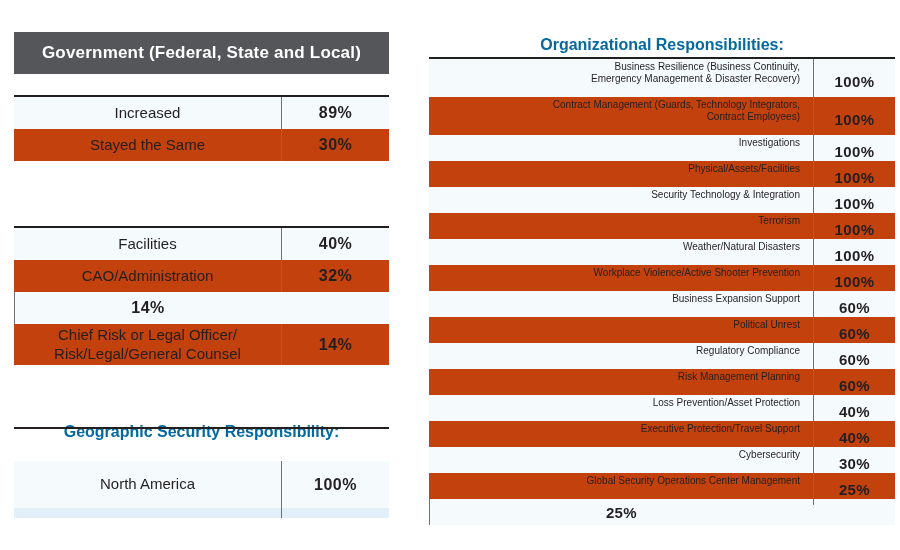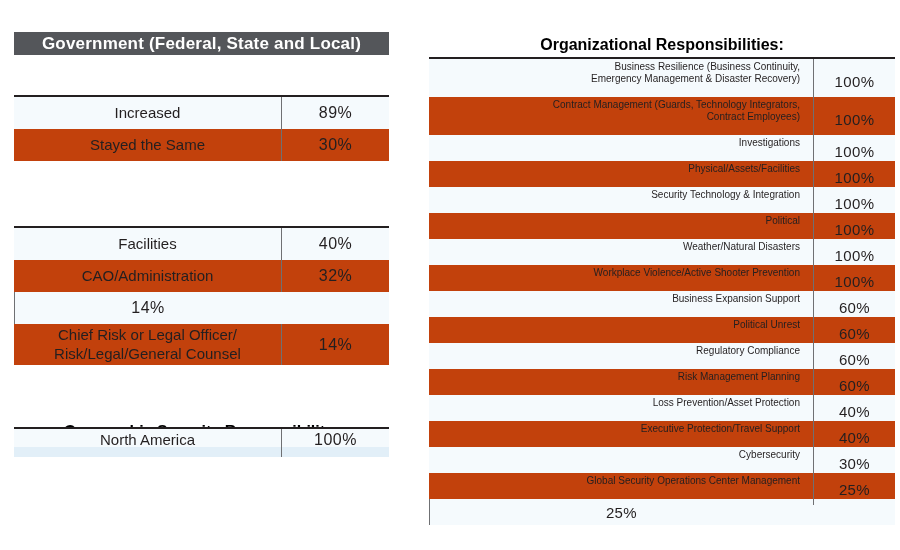--- a/index.html
+++ b/index.html
@@ -16,48 +16,48 @@
   .row { display: grid; align-items: center; }
   .row.light { background: #F5FAFD; }
   .row.blue  { background: #c2410c; }
   .lbl {
     white-space: pre-line;
     line-height: 1.22;
     align-self: center;
   }
   .val {
     border-left: 1.5px solid #6F7073;
-    font-weight: normal;
+    font-weight: bold;
     text-align: left;
     align-self: stretch;
     display: flex; align-items: center; justify-content: center;
   }
   .section-title {
     position: absolute;
-    color: #000000;
+    color: #0369a1;
     font-weight: bold;
     font-size: 16px;
     text-align: center;
     line-height: 18px;
   }
   
   .gov-header {
-    position: absolute; left: 14px; top: 32px; width: 375px; height: 23px;
+    position: absolute; left: 14px; top: 32px; width: 375px; height: 42px;
     background: #54565A; color: #ffffff;
     font-weight: bold; font-size: 17px;
     display: flex; align-items: center; justify-content: center;
     letter-spacing: 0.2px;
   }
   .ltbl { left: 14px; width: 375px; }
   .ltbl .row { grid-template-columns: 267px 1fr; }
   .ltbl .lbl { font-size: 15px; text-align: center; padding: 2px 6px; }
   .ltbl .val { font-size: 16px; letter-spacing: 0.5px; }
   .h32 { height: 32px; }
   .h41 { height: 41px; }
-  .h31 { height: 18px; }
+  .h31 { height: 47px; margin-top: 32px; }
   .filler { height: 10px; background: #E2EFF8; display: grid; grid-template-columns: 267px 1fr; }
   .filler .val-space { border-left: 1.5px solid #6F7073; }
   
   .rtbl { left: 429px; top: 57px; width: 466px; }
   .rtbl .row { grid-template-columns: 384px 1fr; }
   .rtbl .lbl { font-size: 10px; text-align: right; padding: 2px 13px 18px 6px; }
   .rtbl .val { font-size: 15px; letter-spacing: 0.4px; }
   .h26 { height: 26px; }
   .h38 { height: 38px; }
 </style>
@@ -134,21 +134,21 @@
     </div>
     <div class="row blue h26">
       <div class="lbl">Physical/Assets/Facilities</div>
       <div class="val">100%</div>
     </div>
     <div class="row light h26">
       <div class="lbl">Security Technology &amp; Integration</div>
       <div class="val">100%</div>
     </div>
     <div class="row blue h26">
-      <div class="lbl">Political</div>
+      <div class="lbl">Terrorism</div>
       <div class="val">100%</div>
     </div>
     <div class="row light h26">
       <div class="lbl">Weather/Natural Disasters</div>
       <div class="val">100%</div>
     </div>
     <div class="row blue h26">
       <div class="lbl">Workplace Violence/Active Shooter Prevention</div>
       <div class="val">100%</div>
     </div>

